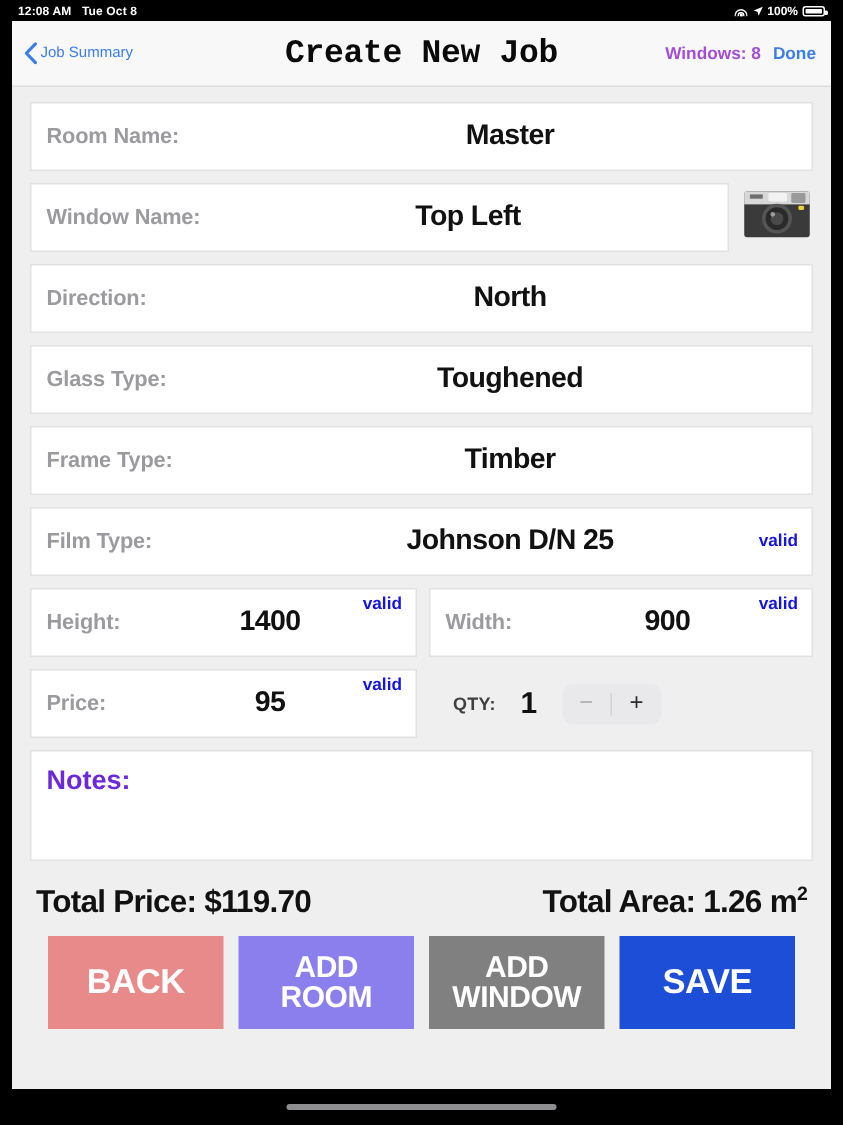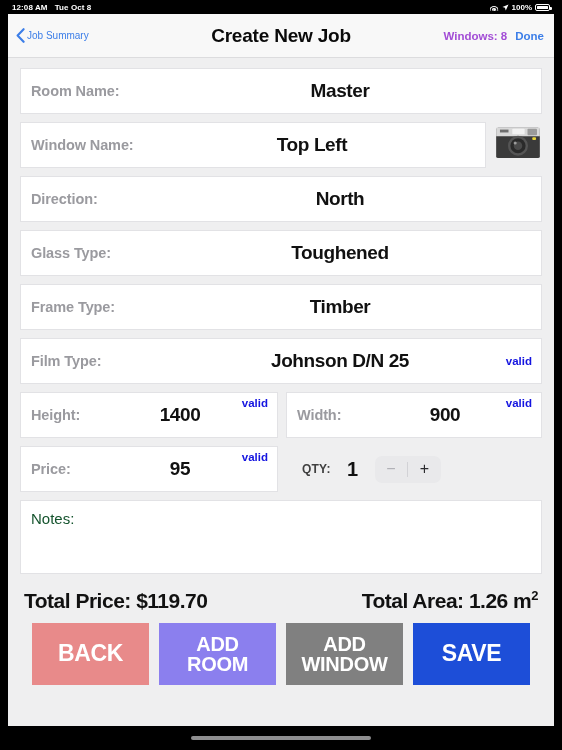--- a/index.html
+++ b/index.html
@@ -54,21 +54,21 @@
     border-bottom:1px solid #DCDCDE;
     display:flex; align-items:center;
   }
   #navback {
     position:absolute; left:8px; display:flex; align-items:center; gap:2px;
     color:#3C7EE8; font-size:10px; cursor:pointer;
   }
   .chev { width:9px; height:15px; flex:0 0 auto; }
   #navtitle {
     position:absolute; left:0; right:0; text-align:center;
-    font-size:19px; font-weight:bold; color:#0A0A0A; letter-spacing:-.2px;
+    font-size:22px; font-weight:bold; color:#0A0A0A; letter-spacing:-.2px;font-family:Liberation Mono, monospace;
   }
   #navright {
     position:absolute; right:10px; display:flex; align-items:center; gap:8px;
     font-size:11.5px; font-weight:bold;
   }
   #wincount { color:#A34DD6; }
   #donebtn { color:#3C7EE8; cursor:pointer; }
 
   
   #form { padding:10px 12px 0 12px; }
@@ -126,21 +126,21 @@
   }
   .stepper .sbtn.minus { color:#AFAFB4; }
   .stepper .sbtn.plus  { color:#2B2B2E; }
   .stepper .divider { width:1px; height:15px; background:#D2D2D6; }
 
   
   #notes {
     background:#fff; border:1px solid #E2E2E5; height:74px;
     padding:9px 10px; margin-bottom:8px;
   }
-  #notes .lbl { color:#14532d; font-size:15px; font-weight:normal; }
+  #notes .lbl { color:#6d28d9; font-size:18px; font-weight:bold; }
 
   
   #totals {
     display:flex; justify-content:space-between; align-items:baseline;
     padding:6px 4px 0 4px; margin-bottom:10px;
   }
   #totals div { font-size:21px; font-weight:bold; color:#111; letter-spacing:-.5px; }
   #totals sup { font-size:13px; vertical-align:super; }
 
   

